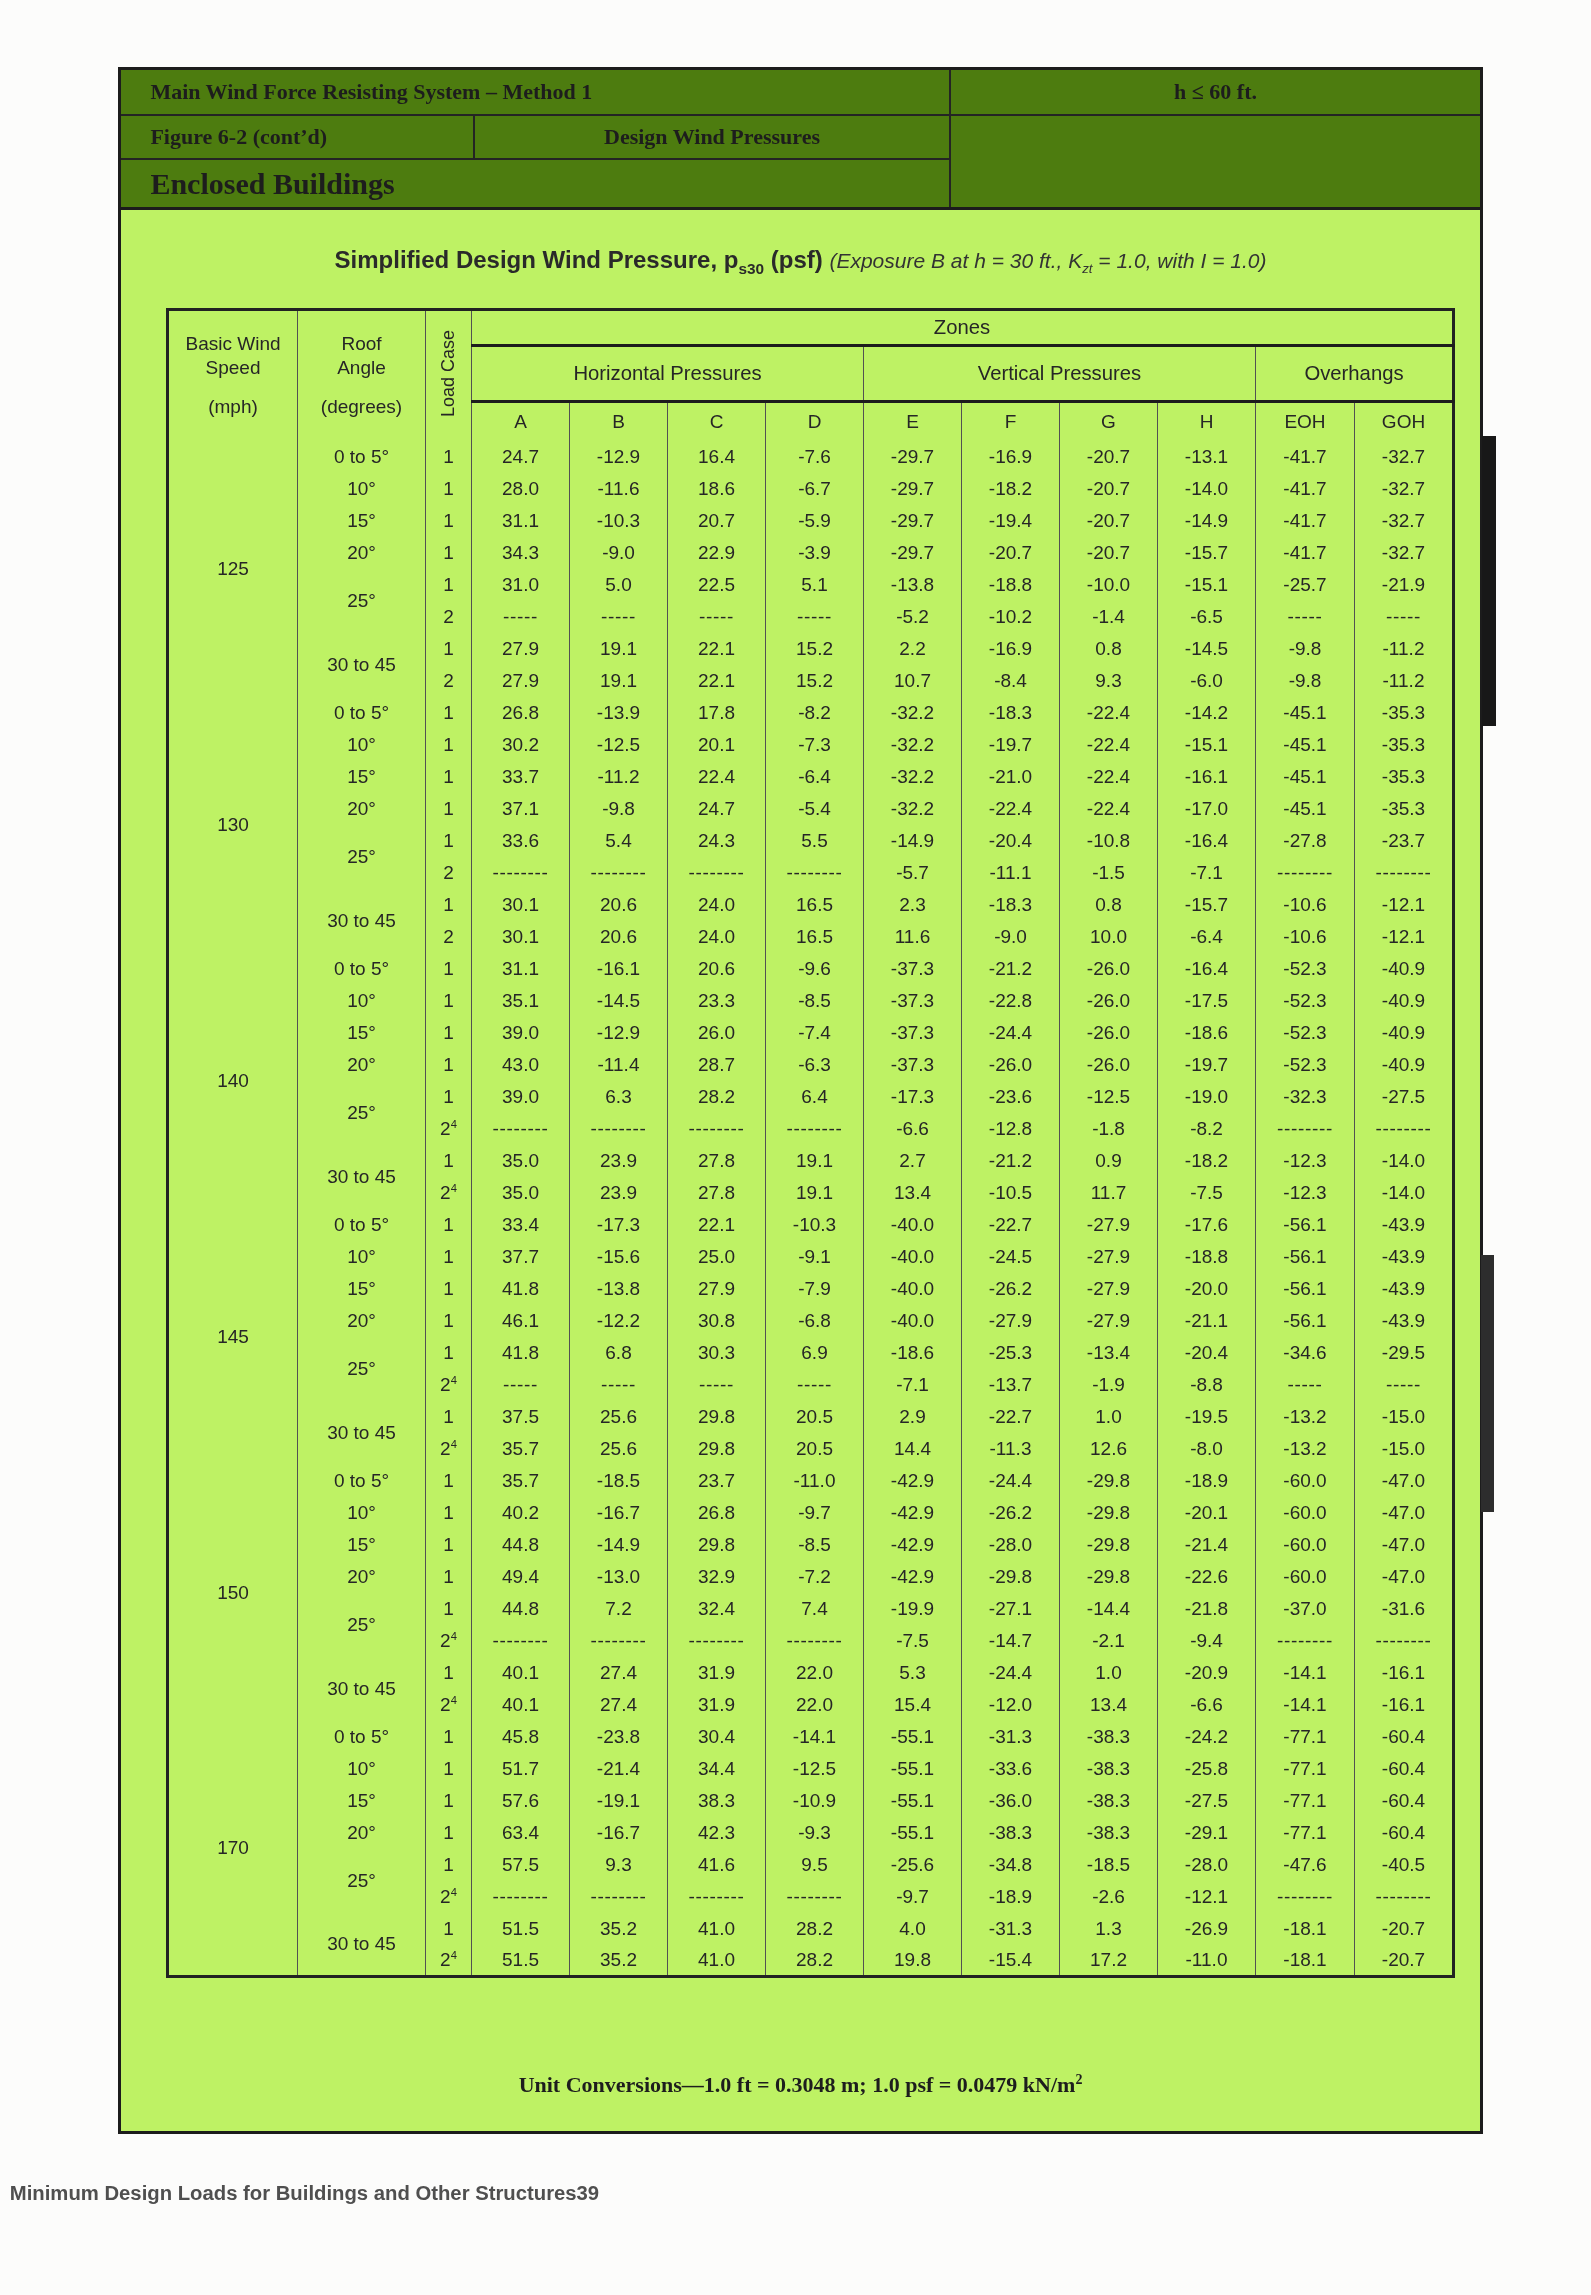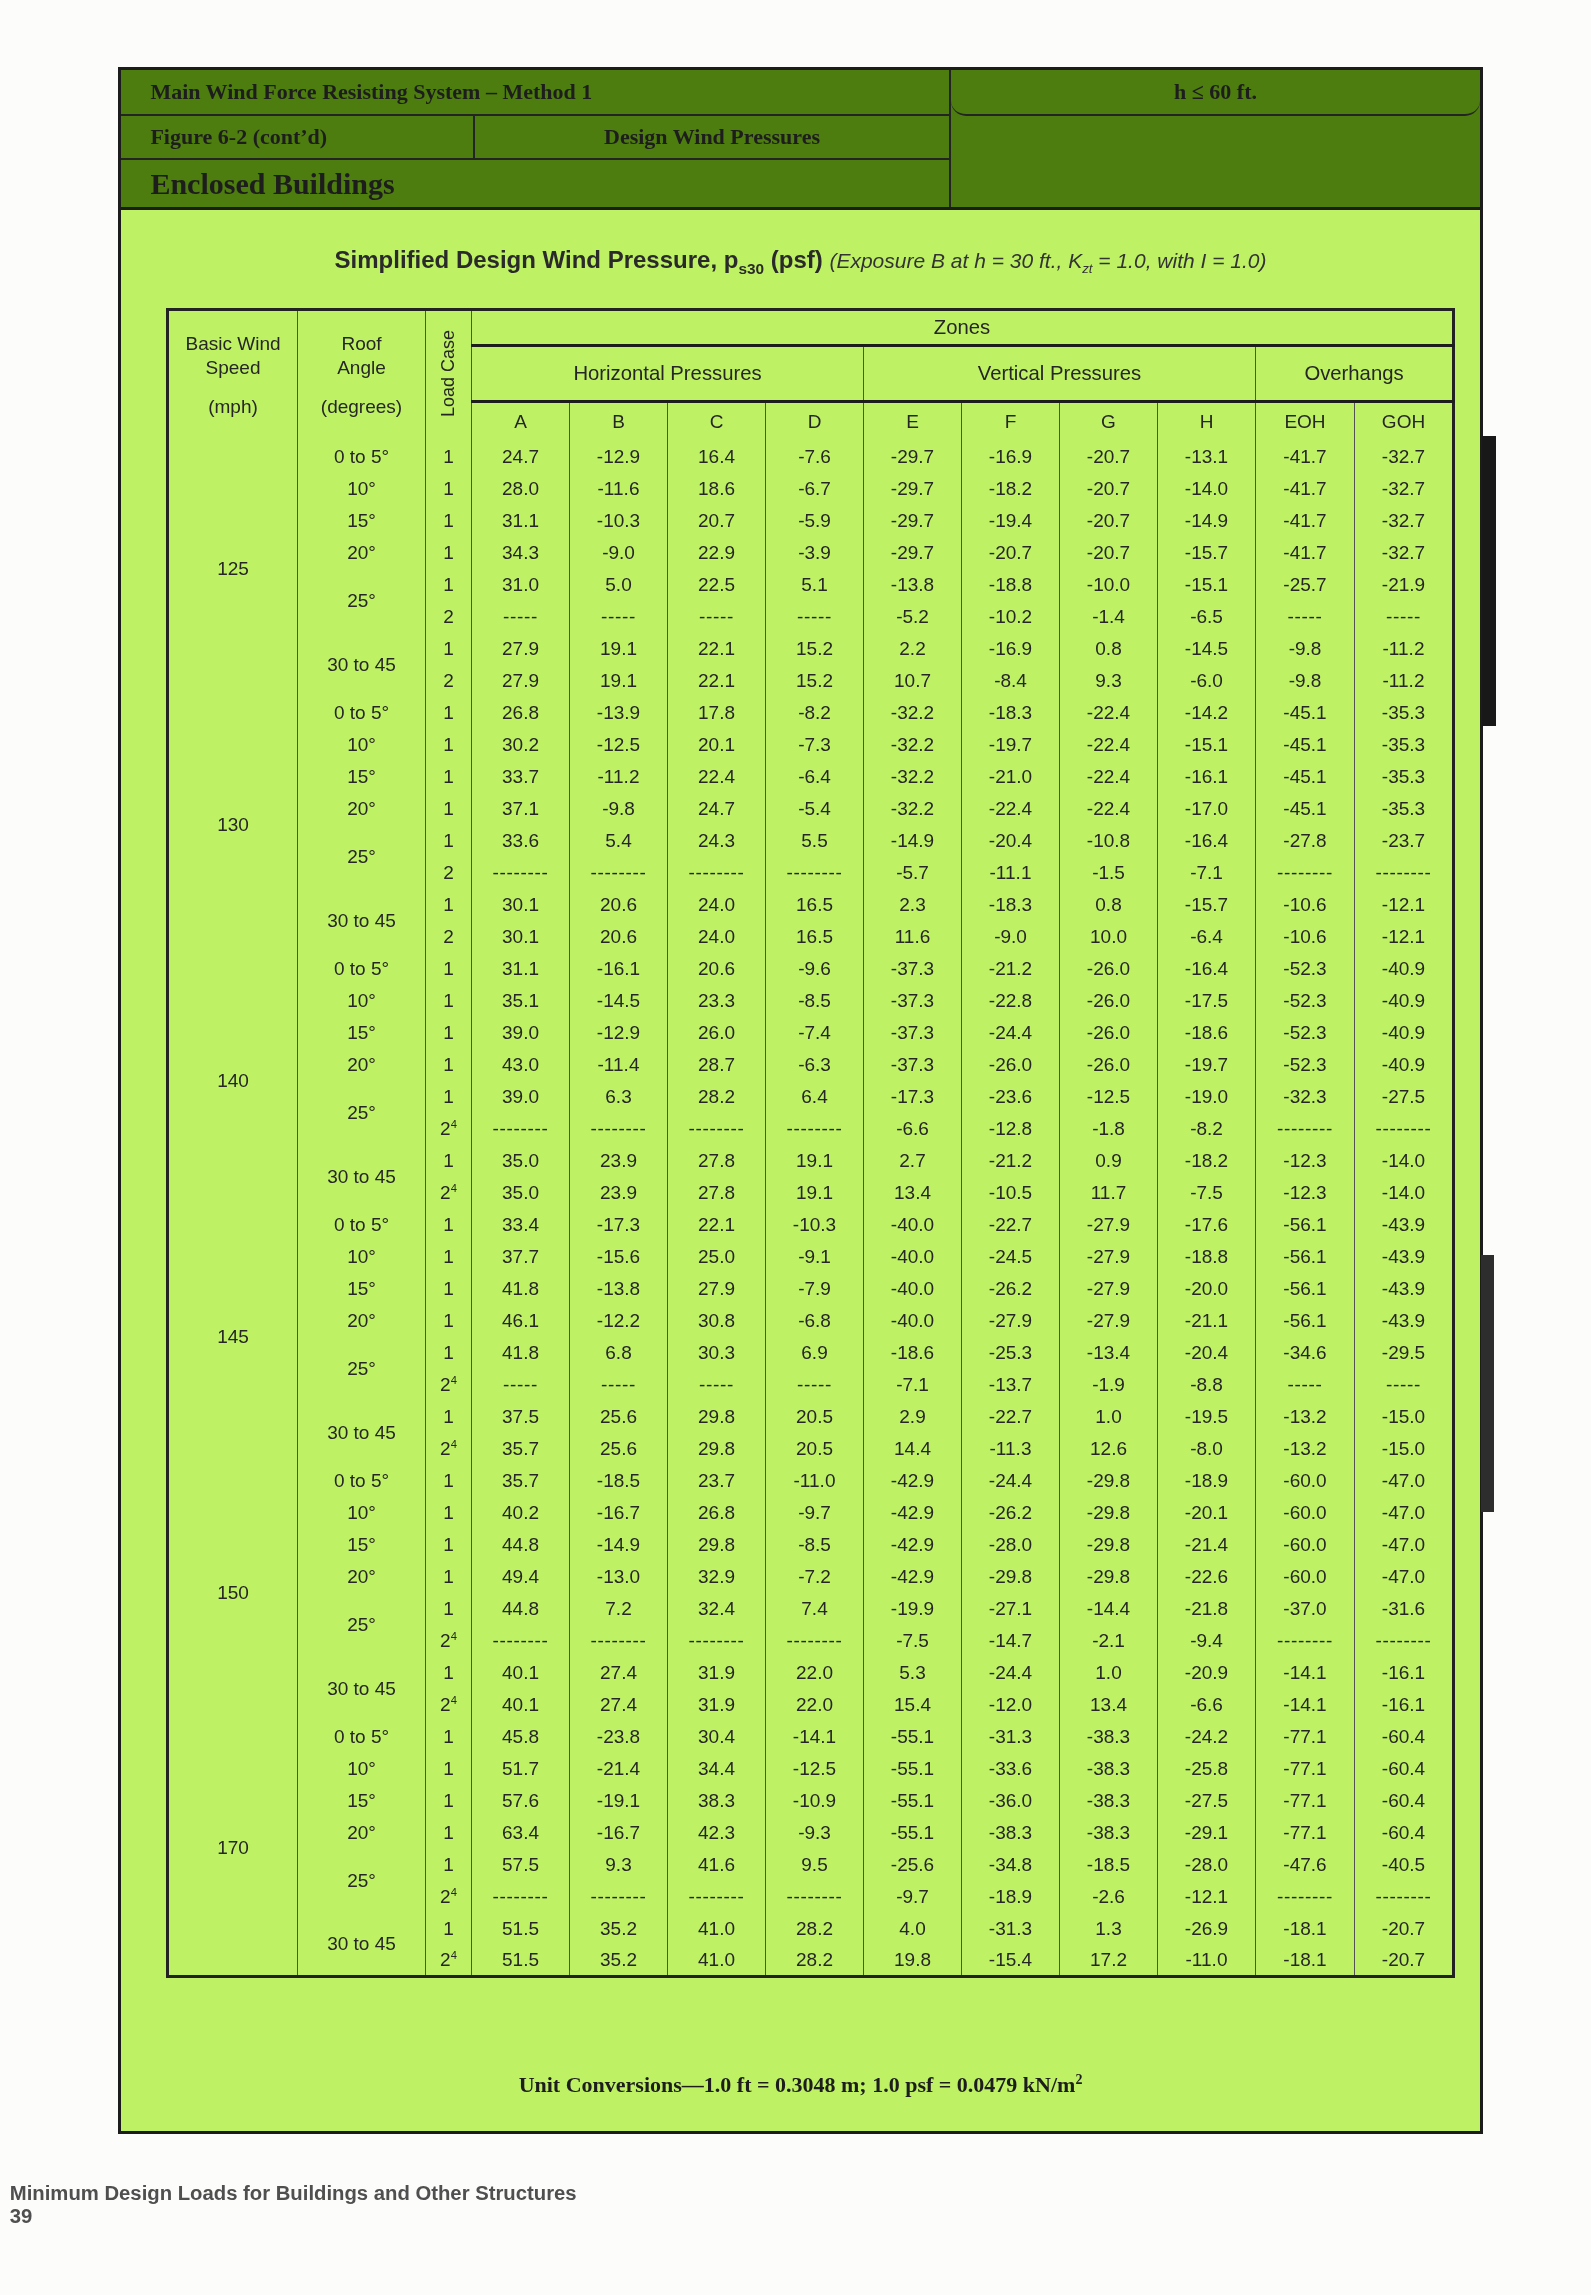--- a/index.html
+++ b/index.html
@@ -14,21 +14,21 @@
     position:absolute;left:118px;top:67px;width:1365px;height:143px;
     border:3.5px solid #1c1c1c;box-sizing:border-box;
     display:grid;
     grid-template-columns:354px 476px 1fr;
     grid-template-rows:46px 44px 1fr;
     font-family:"Liberation Serif",serif;font-weight:bold;color:#1d1d1d;
     background:#4d7c0f;
   }
   .fig-header > div{box-sizing:border-box;display:flex;align-items:center;}
   .hc-main{grid-column:1/3;grid-row:1;border-right:2.8px solid #242424;border-bottom:2.8px solid #242424;padding-left:29.4px;font-size:22px;}
-  .hc-h60{grid-column:3;grid-row:1;border-bottom:2.8px solid #242424;justify-content:center;font-size:22px;border-radius:15px;}
+  .hc-h60{grid-column:3;grid-row:1;border-bottom:2.8px solid #242424;justify-content:center;font-size:22px;}
   .hc-fig{grid-column:1;grid-row:2;border-right:2.8px solid #242424;border-bottom:2.8px solid #242424;padding-left:29.4px;font-size:22px;}
   .hc-dwp{grid-column:2;grid-row:2;border-right:2.8px solid #242424;border-bottom:2.8px solid #242424;justify-content:center;font-size:22px;}
   .hc-enc{grid-column:1/3;grid-row:3;border-right:2.8px solid #242424;padding-left:29.4px;font-size:30px;}
   .hc-wr{grid-column:3;grid-row:2/4;justify-content:center;font-size:33px;letter-spacing:0.7px;}
   
   .fig-main{
     position:absolute;left:118px;top:210px;width:1365px;height:1924px;
     border:3.5px solid #1c1c1c;border-top:none;box-sizing:border-box;background:#bef264;
   }
   .fig-title{
@@ -71,21 +71,21 @@
   
   .unit-note{
     position:absolute;top:1862px;left:0;width:100%;text-align:center;
     font-family:"Liberation Serif",serif;font-weight:bold;font-size:22px;color:#1d1d1d;
   }
   .unit-note sup{font-size:14px;}
   
   .page-footer{
     position:absolute;left:9.8px;top:2182px;width:1481px;
     display:flex;justify-content:flex-start;
-    font-size:20.3px;font-weight:bold;color:#4f4f4f;flex-direction:column;
+    font-size:20.3px;font-weight:bold;color:#4f4f4f;
   }
   
   .bar1{position:absolute;left:1482px;top:436px;width:14px;height:290px;background:#181818;}
   .bar2{position:absolute;left:1481px;top:1255px;width:13.3px;height:257px;background:#2d2d2d;}
 </style>
 </head>
 <body>
 
 <div class="fig-header">
   <div class="hc-main">Main Wind Force Resisting System – Method 1</div>

